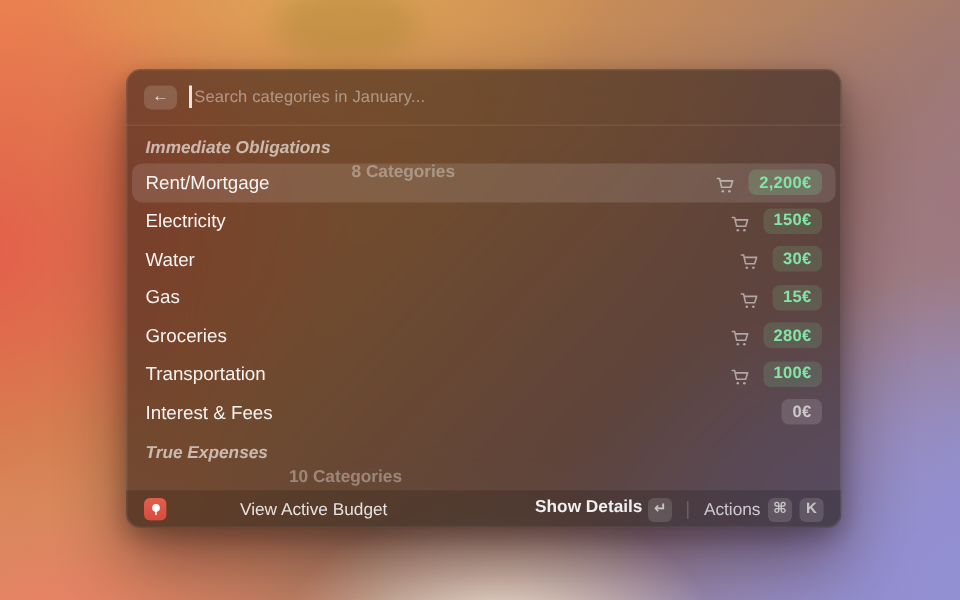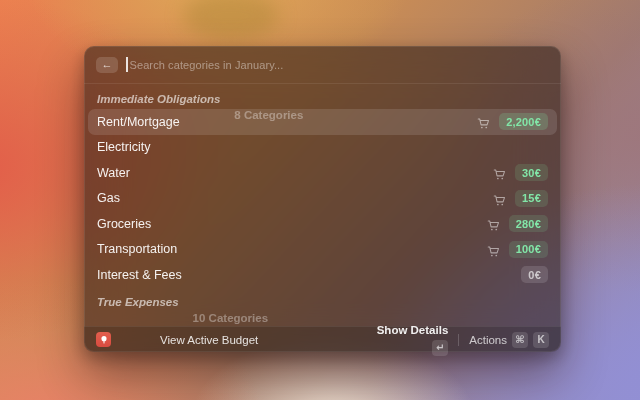--- a/index.html
+++ b/index.html
@@ -47,21 +47,21 @@
   .badge.gray{background:rgba(255,255,255,.13);color:rgba(255,255,255,.65);}
   
   .footer{position:absolute;left:0;right:0;bottom:0;height:26px;box-sizing:border-box;
     background:rgba(0,0,0,.16);border-top:1px solid rgba(255,255,255,.07);
     border-radius:0 0 9px 9px;display:flex;align-items:center;padding:0 12px;}
   .app-icon{width:15px;height:15px;border-radius:4px;margin-right:9px;flex:0 0 auto;
     background:linear-gradient(180deg,#e8685280,#d84b40) #dd5548;display:flex;
     align-items:center;justify-content:center;}
   .app-label{font-size:11.5px;font-weight:500;color:rgba(255,255,255,.85);margin-left:40px;}
   .footer-right{margin-left:auto;display:flex;align-items:center;gap:7px;}
-  .action-primary{display:flex;align-items:flex-end;gap:4px;cursor:pointer;flex-direction:column;}
+  .action-primary{display:flex;align-items:flex-start;gap:4px;cursor:pointer;}
   .action-secondary{display:flex;align-items:center;gap:5px;cursor:pointer;}
   .action-label-strong{font-size:11.5px;font-weight:700;color:rgba(255,255,255,.92);}
   .action-label{font-size:11.5px;font-weight:500;color:rgba(255,255,255,.72);}
   .key{min-width:16px;height:16px;padding:0 3px;border-radius:4px;background:rgba(255,255,255,.13);
     display:flex;align-items:center;justify-content:center;color:rgba(255,255,255,.65);
     font-size:10px;font-weight:600;box-sizing:border-box;}
   .footer-divider{width:1px;height:12px;background:rgba(255,255,255,.18);margin:0 3px;}
 </style>
 </head>
 <body>
@@ -96,20 +96,30 @@
               <circle cx="6" cy="12.9" r="1.05" fill="currentColor" stroke="none"></circle>
               <circle cx="11.4" cy="12.9" r="1.05" fill="currentColor" stroke="none"></circle>
             </svg>
         </span>
         <span class="badge green">2,200€</span>
       </span>
     </div>
 
     <div class="row">
       <span class="row-label">Electricity</span>
+      <span class="row-right">
+        <span class="cart">
+          <svg width="13" height="13" viewBox="0 0 16 16" fill="none" stroke="currentColor" stroke-width="1.3" stroke-linecap="round" stroke-linejoin="round">
+              <path d="M1.5 2.5h1.9l1.6 7.2h7.4l1.7-5.3H4.3"></path>
+              <circle cx="6" cy="12.9" r="1.05" fill="currentColor" stroke="none"></circle>
+              <circle cx="11.4" cy="12.9" r="1.05" fill="currentColor" stroke="none"></circle>
+            </svg>
+        </span>
+        <span class="badge green">150€</span>
+      </span>
     </div>
 
     <div class="row">
       <span class="row-label">Water</span>
       <span class="row-right">
         <span class="cart">
           <svg width="13" height="13" viewBox="0 0 16 16" fill="none" stroke="currentColor" stroke-width="1.3" stroke-linecap="round" stroke-linejoin="round">
               <path d="M1.5 2.5h1.9l1.6 7.2h7.4l1.7-5.3H4.3"></path>
               <circle cx="6" cy="12.9" r="1.05" fill="currentColor" stroke="none"></circle>
               <circle cx="11.4" cy="12.9" r="1.05" fill="currentColor" stroke="none"></circle>

